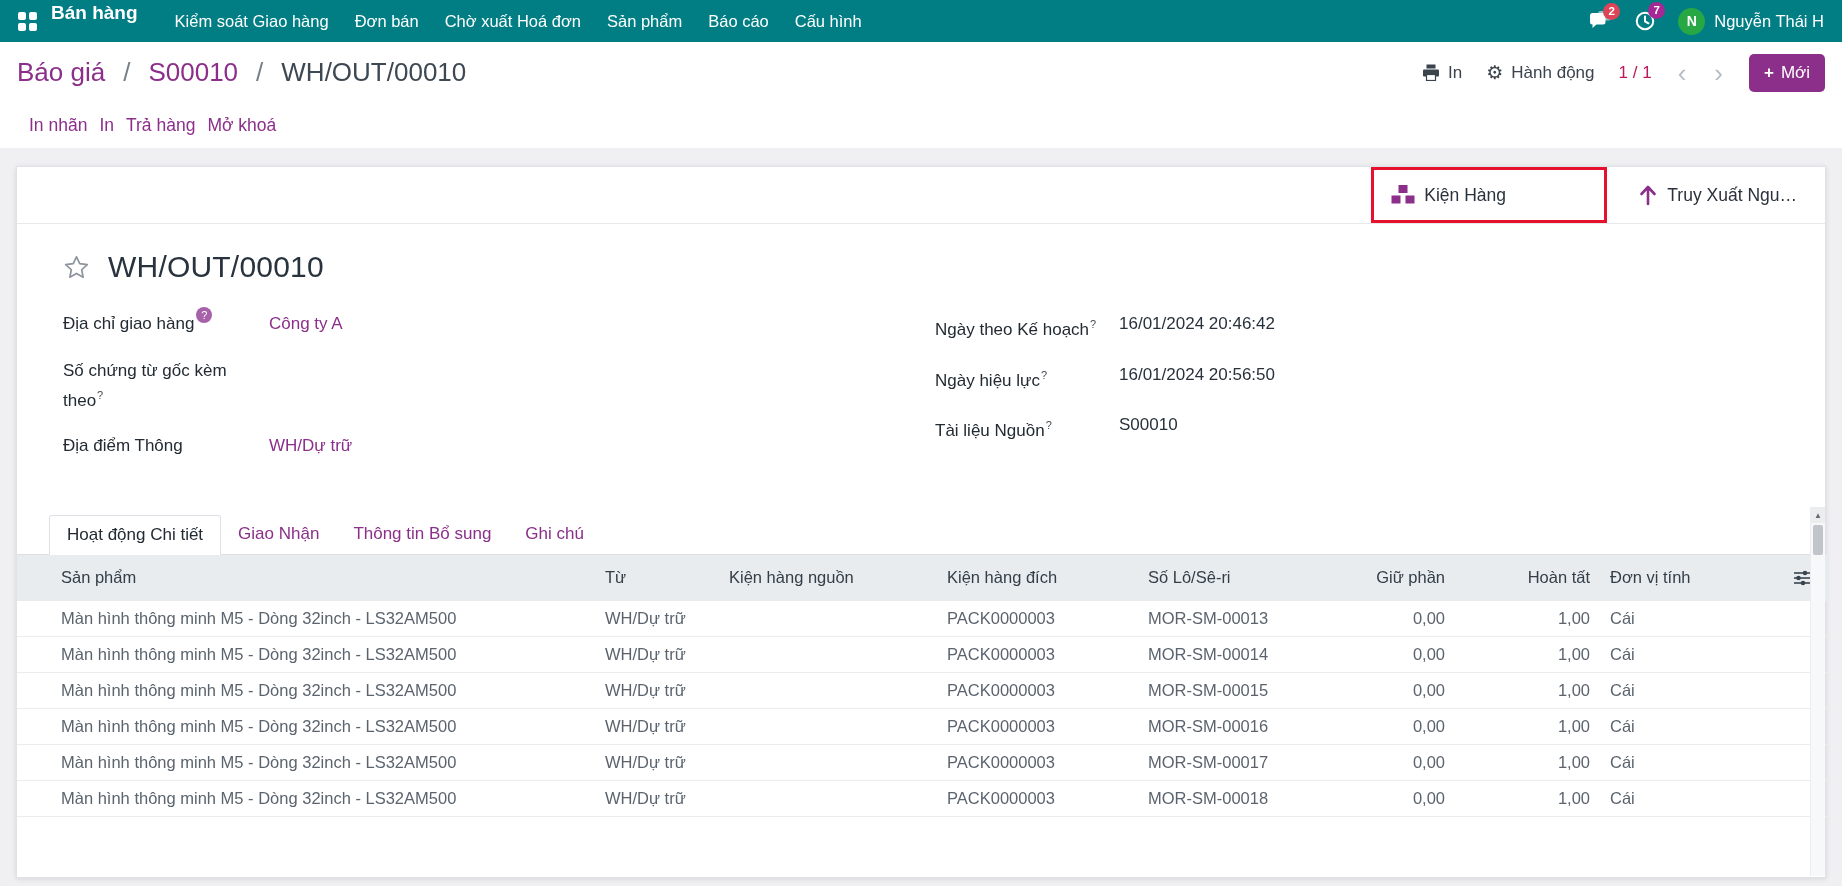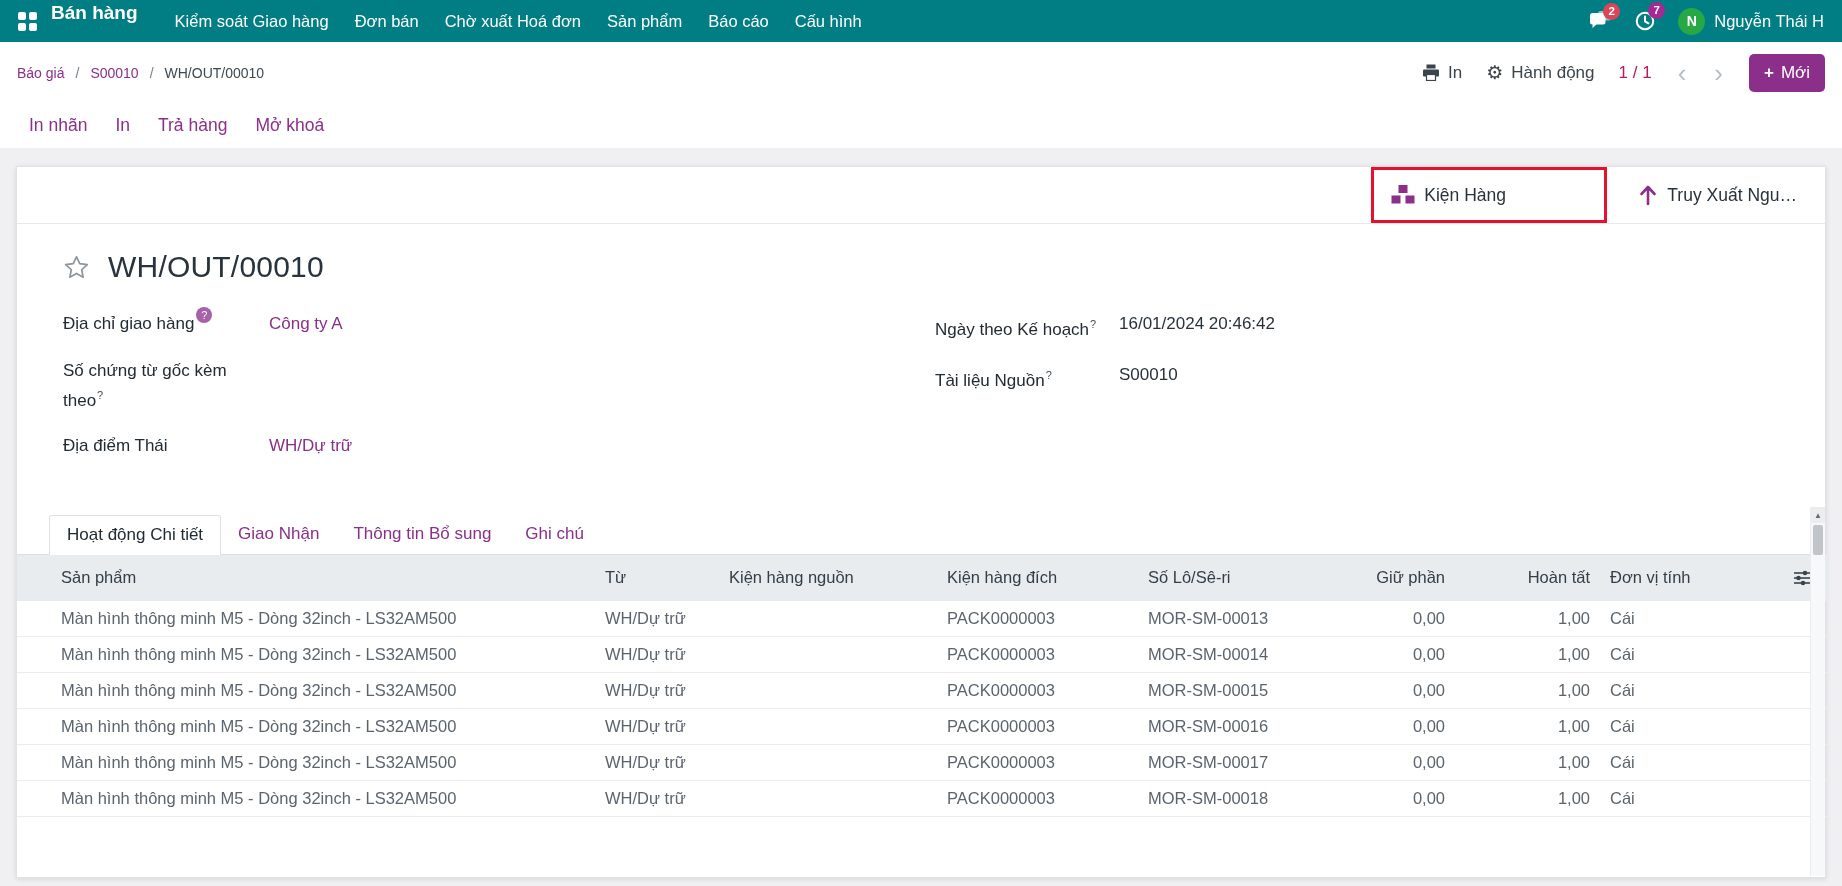--- a/index.html
+++ b/index.html
@@ -26,36 +26,36 @@
     font-size:11.5px;font-weight:700;line-height:17px;text-align:center;padding:0 4px;color:#fff;}
   .nav-badge.red{background:var(--badge-red);}
   .nav-badge.purple{background:var(--badge-purple);}
   .user{display:flex;align-items:center;gap:9px;cursor:pointer;}
   .avatar{width:27px;height:27px;border-radius:50%;background:var(--avatar-green);color:#fff;
     font-size:14px;font-weight:700;display:flex;align-items:center;justify-content:center;}
   .user-name{font-size:16.5px;white-space:nowrap;}
   
   .breadcrumb-bar{position:absolute;top:42px;left:0;right:0;height:61px;background:#fff;
     display:flex;align-items:center;padding:0 17px;}
-  .breadcrumb{display:flex;align-items:center;font-size:14px;}
+  .breadcrumb{display:flex;align-items:center;font-size:26px;gap:7px;}
   .bc-link{color:var(--accent-purple);text-decoration:none;cursor:pointer;}
   .bc-sep{color:#76808a;margin:0 11px;}
   .bc-current{color:#3d4852;}
   .cp-right{margin-left:auto;display:flex;align-items:center;gap:24px;}
   .cp-btn{display:flex;align-items:center;gap:8px;background:none;border:none;font-family:inherit;
     font-size:17px;color:#3b434c;cursor:pointer;padding:0;}
   .glyph{font-size:19px;line-height:1;color:#3b434c;}
   .pager{font-size:17px;color:#be185d;cursor:pointer;}
   .chev{background:none;border:none;font-size:26px;line-height:1;color:#b6bdc4;cursor:pointer;padding:0 2px;font-family:inherit;}
   .new-btn{display:flex;align-items:center;gap:7px;background:var(--accent-purple);color:#fff;border:none;
     border-radius:5px;height:38px;padding:0 15px;font-size:17px;font-family:inherit;cursor:pointer;}
   .new-btn .glyph{color:#fff;font-size:17px;font-weight:700;}
   
   .actions-bar{position:absolute;top:103px;left:0;right:0;height:45px;background:#fff;display:flex;align-items:center;}
-  .action-links{display:flex;gap:28px;padding-left:29px;}
+  .action-links{display:flex;gap:12px;padding-left:29px;}
   .action-link{font-size:17.5px;color:var(--accent-purple);cursor:pointer;white-space:nowrap;}
   .statusbar{margin-left:auto;height:45px;display:flex;align-items:center;}
   .status-step{font-size:14px;font-weight:500;letter-spacing:.3px;color:#6b7680;padding:0 20px;line-height:45px;cursor:pointer;white-space:nowrap;}
   .status-sep{display:flex;align-items:center;}
   .status-active{height:45px;line-height:45px;background:var(--status-done-teal);color:#fff;font-size:14px;
     font-weight:700;letter-spacing:.3px;padding:0 26px 0 40px;margin-left:6px;white-space:nowrap;
     clip-path:polygon(0 50%,20px 0,100% 0,100% 100%,20px 100%);}
   
   .sheet{position:absolute;top:166px;left:16px;width:1810px;height:712px;background:#fff;
     border:1px solid #dfe2e6;box-shadow:0 1px 5px rgba(60,60,60,.14);}
@@ -215,28 +215,32 @@
     <div class="col-left">
       <div class="field-row">
         <span class="f-label"><span>Địa chỉ giao hàng</span><span class="help-badge">?</span></span>
         <a class="f-value f-link">Công ty A</a>
       </div>
       <div class="field-row">
         <span class="f-label"><span>Số chứng từ gốc kèm theo</span><sup class="help">?</sup></span>
         <span class="f-value"></span>
       </div>
       <div class="field-row">
-        <span class="f-label"><span>Địa điểm Thái</span></span>
+        <span class="f-label"><span>Địa điểm Thông</span></span>
         <a class="f-value f-link">WH/Dự trữ</a>
       </div>
     </div>
     <div class="col-right">
       <div class="field-row">
         <span class="f-label"><span>Ngày theo Kế hoạch</span><sup class="help">?</sup></span>
         <span class="f-value">16/01/2024 20:46:42</span>
+      </div>
+      <div class="field-row">
+        <span class="f-label"><span>Ngày hiệu lực</span><sup class="help">?</sup></span>
+        <span class="f-value">16/01/2024 20:56:50</span>
       </div>
       <div class="field-row">
         <span class="f-label"><span>Tài liệu Nguồn</span><sup class="help">?</sup></span>
         <span class="f-value">S00010</span>
       </div>
     </div>
   </div>
 
   <div class="tabs">
     <span class="tab active">Hoạt động Chi tiết</span>

